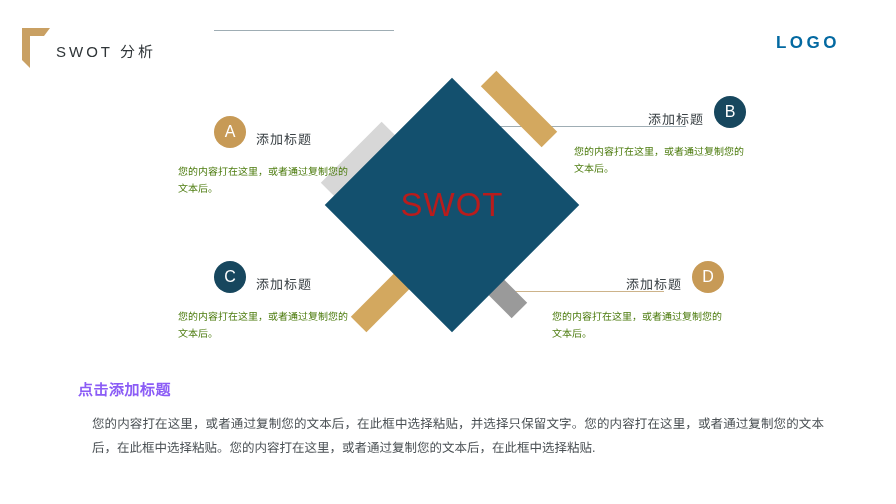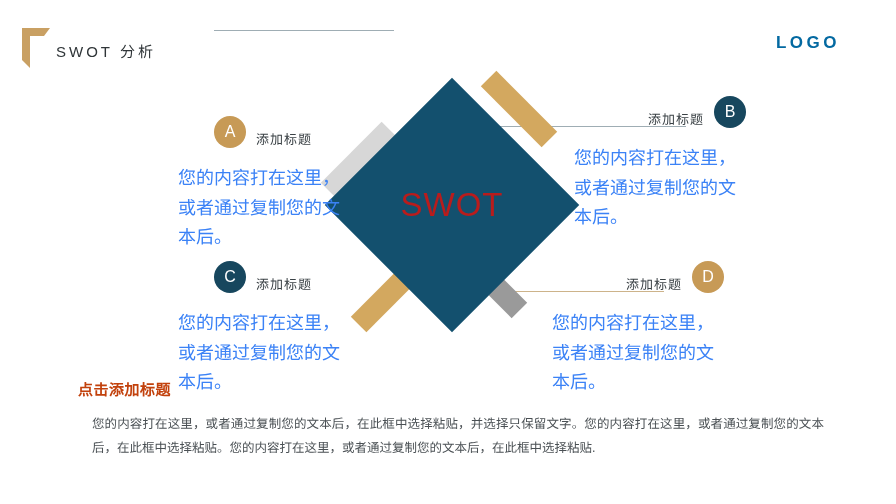--- a/index.html
+++ b/index.html
@@ -137,23 +137,23 @@
   .rule {
     position: absolute;
     height: 1px;
     top: 30px;
   }
   .rule-gold { background: #cdb38a; }
   .rule-navy { background: #9fadb4; }
 
   .quad-body {
     margin-top: 16px;
-    font-size: 18px;
+    font-size: 10px;
     line-height: 1.65;
-    color: #3b82f6;
+    color: #4d7c0f;
     width: 176px;
   }
   .quad.left .quad-body  { text-align: left; }
   .quad.right .quad-body { text-align: left; }
 
   
   #quad-a { left: 178px; top: 116px; }
   #quad-b { left: 574px; top: 96px; }
   #quad-c { left: 178px; top: 261px; }
   #quad-d { left: 552px; top: 261px; }
@@ -171,21 +171,21 @@
   
   .bottom {
     position: absolute;
     left: 78px;
     top: 378px;
     width: 760px;
   }
   .bottom-title {
     font-size: 15px;
     font-weight: 600;
-    color: #c2410c;
+    color: #8b5cf6;
     letter-spacing: 0.5px;
     margin: 0 0 10px 0;
   }
   .bottom-para {
     font-size: 12.5px;
     line-height: 1.9;
     color: #4a5054;
     margin: 14px;
     text-align: justify;
   }

